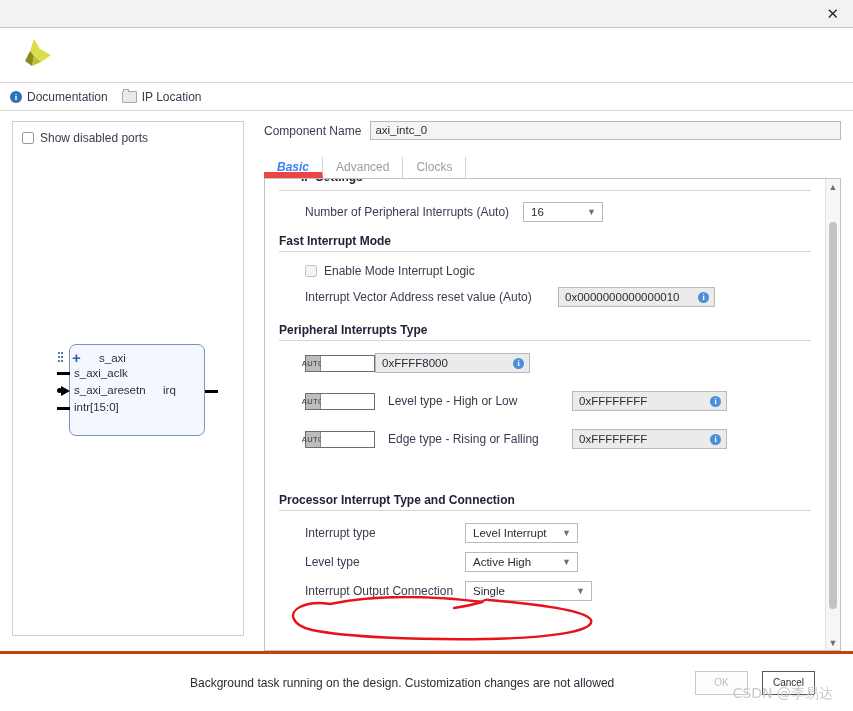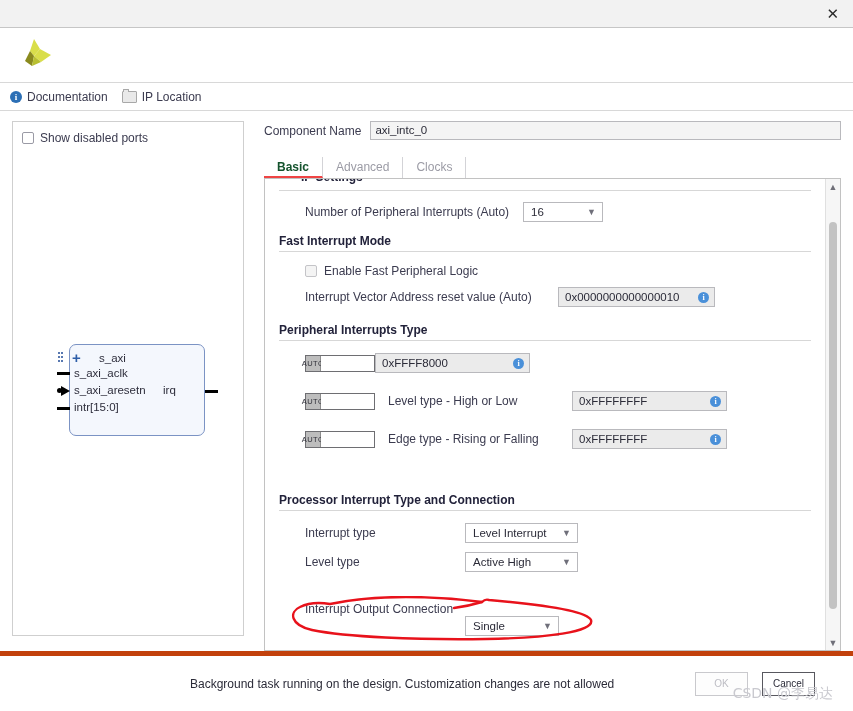--- a/index.html
+++ b/index.html
@@ -268,24 +268,25 @@
     height: 21px;
     line-height: 21px;
     font-size: 12px;
     color: #9b9ba5;
     border-right: 1px solid #d3d3d7;
     cursor: pointer;
     box-sizing: border-box;
   }
   .tab:first-child { border-right: 1px solid #d3d3d7; }
   .tab.active {
-    color: #14532d;
+    color: #3b82f6;
     font-weight: bold;
-    border-bottom: 2px solid #ef4444;
-    background: #ffffff;
+    border-bottom: 6px solid #ef4444;
+    background: #ffffff;
+    font-style: italic;
   }
   .tab-filler {
     flex: 1;
   }
 
   
   .panelbox {
     flex: 1;
     border: 1px solid #c2c2c2;
     border-top: none;
@@ -452,21 +453,21 @@
     border-radius: 4px;
     background: #c3c3c3;
     top: 28px;
     bottom: 26px;
   }
 
   
   .footer {
     height: 60px;
     background: #ffffff;
-    border-top: 5px solid #c2410c;
+    border-top: 3px solid #c2410c;
     display: flex;
     align-items: center;
     justify-content: flex-end;
     padding: 0 38px 0 0;
     box-sizing: border-box;
     gap: 14px;
     position: relative;
   }
   .footer-msg {
     position: absolute;
@@ -610,21 +611,21 @@
             <span>16</span>
             <span class="chev">▼</span>
           </span>
         </div>
 
         <div class="sect-title">Fast Interrupt Mode</div>
         <div class="sect-title-rule"></div>
 
         <div class="frow tight">
           <span class="cb disabled" style="margin-right:7px;"></span>
-          <span class="flabel disabled-text">Enable Fast Peripheral Logic</span>
+          <span class="flabel disabled-text">Enable Mode Interrupt Logic</span>
         </div>
 
         <div class="frow">
           <span class="flabel" style="width:253px;">Interrupt Vector Address reset value (Auto)</span>
           <span class="valfield" style="width:157px;">
             <span>0x0000000000000010</span>
             <span class="info-dot">i</span>
           </span>
         </div>
 
@@ -680,21 +681,21 @@
         <div class="frow tight">
           <span class="flabel" style="width:160px;">Level type</span>
           <span class="combo" style="width:113px;">
             <span>Active High</span>
             <span class="chev">▼</span>
           </span>
         </div>
 
         <div class="frow tight">
           <span class="flabel" style="width:160px;">Interrupt Output Connection</span>
-          <span class="combo" style="width:94px;margin-top:35px;">
+          <span class="combo" style="width:127px;">
             <span>Single</span>
             <span class="chev">▼</span>
           </span>
         </div>
 
       </div>
 
       <div class="vscroll">
         <div class="vs-arrow">▲</div>
         <div class="vs-track">

